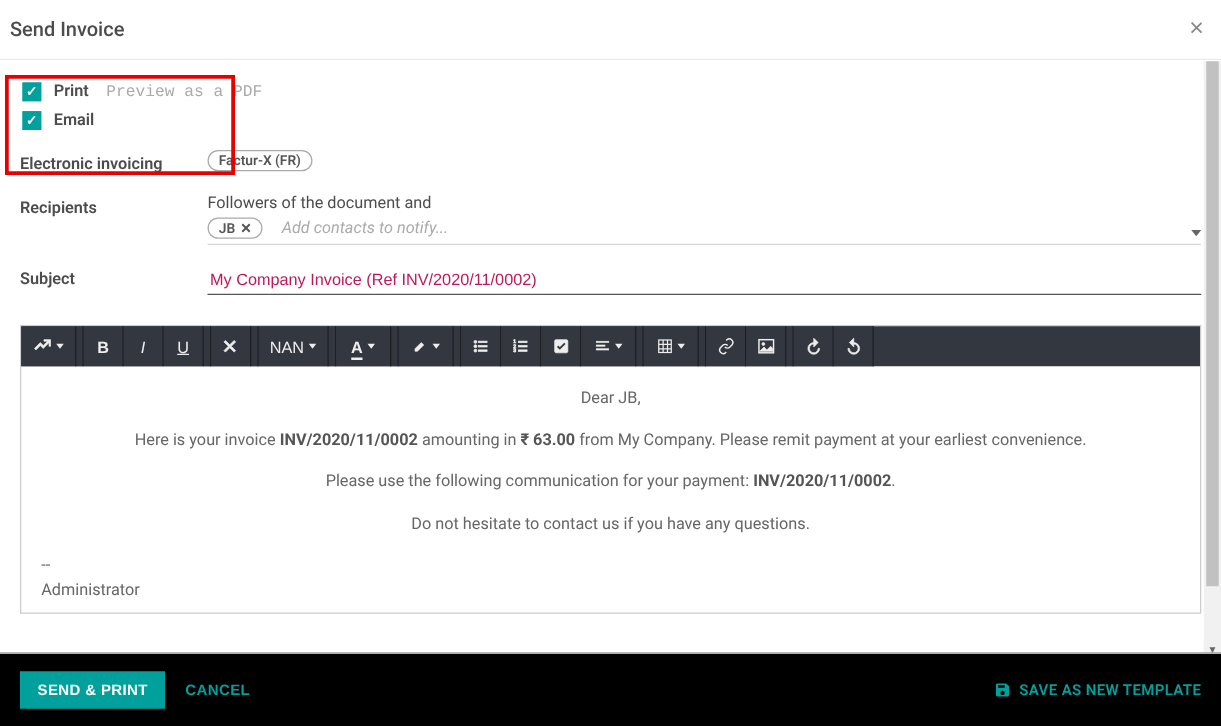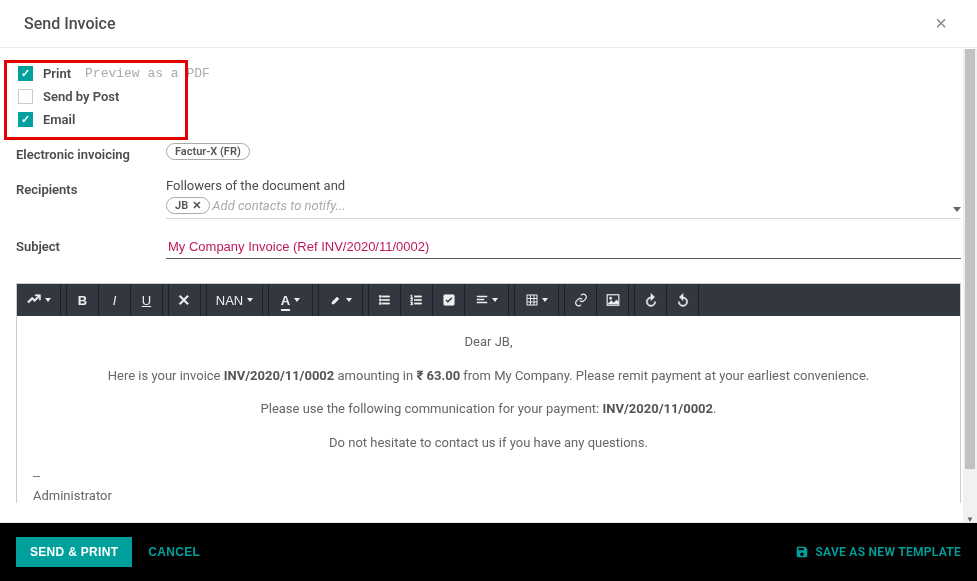--- a/index.html
+++ b/index.html
@@ -1,18 +1,18 @@
 <!DOCTYPE html>
 <html><head>
 <meta charset="utf-8">
 <style>
 * { box-sizing: border-box; margin: 0; padding: 0; }
 body { font-family: -apple-system, BlinkMacSystemFont, "Segoe UI", Roboto, Helvetica, Arial, sans-serif; font-size: 13px; color: #4c4c4c; background: #fff; width: 977px; height: 581px; overflow: hidden; position: relative; }
 
-.modal-header { display: flex; justify-content: space-between; align-items: center; padding: 12px 24px; border-bottom: 1px solid #e9ecef; }
+.modal-header { display: flex; justify-content: space-between; align-items: center; padding: 12px 8px; border-bottom: 1px solid #e9ecef; }
 .modal-title { font-size: 16px; font-weight: 500; color: #4c4c4c; }
 .close-btn { background: none; border: none; font-size: 20px; color: #888; cursor: pointer; padding: 0 6px; }
 
 .modal-body { position: relative; padding: 18px 16px 0 16px; height: 455px; overflow: hidden; }
 
 .highlight-box { position: absolute; top: 12px; left: 4px; width: 184px; height: 80px; border: 3px solid #e60000; pointer-events: none; z-index: 5; }
 
 .option-row { display: flex; align-items: center; gap: 10px; margin-bottom: 8px; padding-left: 2px; }
 .checkbox { width: 15px; height: 15px; border: 1px solid #ccc; display: inline-flex; align-items: center; justify-content: center; cursor: pointer; font-size: 11px; position: relative; }
 .checkbox.checked { background: #00a09d; border-color: #00a09d; color: #fff; }
@@ -20,21 +20,21 @@
 .option-label { font-weight: 600; color: #4c4c4c; }
 .option-hint { color: #aaa; font-weight: 400; margin-left: 4px; font-family: Liberation Mono, monospace; }
 
 .form-row { display: flex; align-items: flex-start; margin-top: 16px; }
 .form-label { width: 150px; font-weight: 600; color: #4c4c4c; padding-top: 4px; flex-shrink: 0; }
 .form-value { flex: 1; }
 
 .tag { display: inline-flex; border: 1px solid #aaa; border-radius: 10px; padding: 1px 8px; font-size: 11px; color: #555; font-weight: 600; background: #fff; }
 .tag .tag-x { margin-left: 4px; font-weight: bold; cursor: pointer; }
 
-.recipients-row { display: flex; align-items: center; gap: 2px; border-bottom: 1px solid #d7d7d7; padding-bottom: 4px; margin-top: 4px; position: relative; }
+.recipients-row { display: flex; align-items: center; gap: 15px; border-bottom: 1px solid #d7d7d7; padding-bottom: 4px; margin-top: 4px; position: relative; }
 .recipients-placeholder { color: #aaa; font-style: italic; flex: 1; }
 .recipients-caret { position: absolute; right: 0; bottom: 6px; width: 0; height: 0; border-left: 4px solid transparent; border-right: 4px solid transparent; border-top: 5px solid #666; }
 
 .subject-input { width: 100%; border: none; border-bottom: 1px solid #555; padding: 4px 2px; font-size: 13px; color: #be185d; outline: none; background: transparent; }
 
 .editor-wrapper { border: 1px solid #ccc; margin-top: 24px; }
 .toolbar { background: #333740; display: flex; flex-wrap: nowrap; }
 .tb-btn { background: #333740; border: none; border-right: 1px solid #1e2024; color: #eee; width: 32px; height: 32px; display: inline-flex; align-items: center; justify-content: center; cursor: pointer; font-size: 13px; position: relative; }
 .tb-btn.wide { width: 56px; }
 .tb-btn.wider { width: 44px; }
@@ -67,24 +67,20 @@
   <button class="close-btn">×</button>
 </div>
 
 <div class="modal-body">
   <div class="highlight-box"></div>
 
   <div class="option-row">
     <span class="checkbox checked"></span>
     <span class="option-label">Print</span>
     <span class="option-hint">Preview as a PDF</span>
-  </div>
-  <div class="option-row">
-    <span class="checkbox"></span>
-    <span class="option-label">Send by Post</span>
   </div>
   <div class="option-row">
     <span class="checkbox checked"></span>
     <span class="option-label">Email</span>
   </div>
 
   <div class="form-row">
     <div class="form-label">Electronic invoicing</div>
     <div class="form-value">
       <span class="tag">

